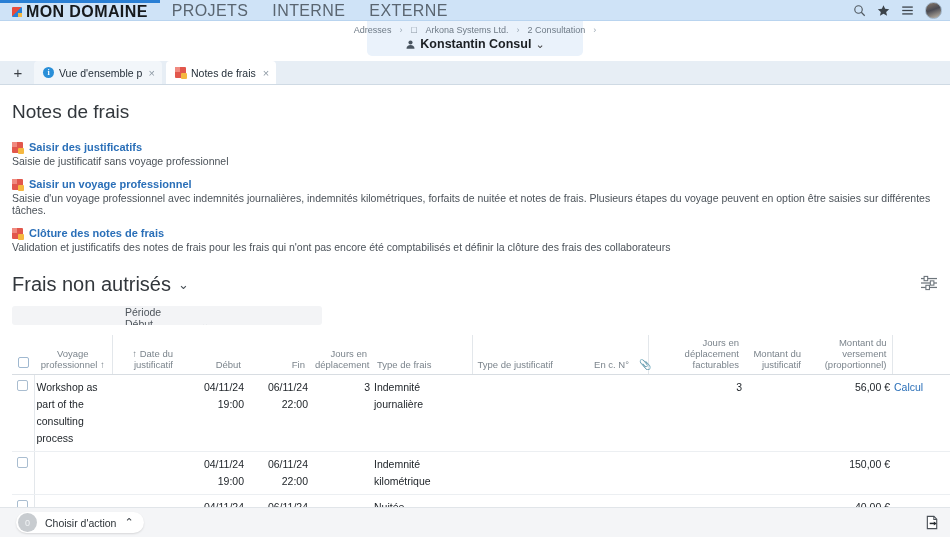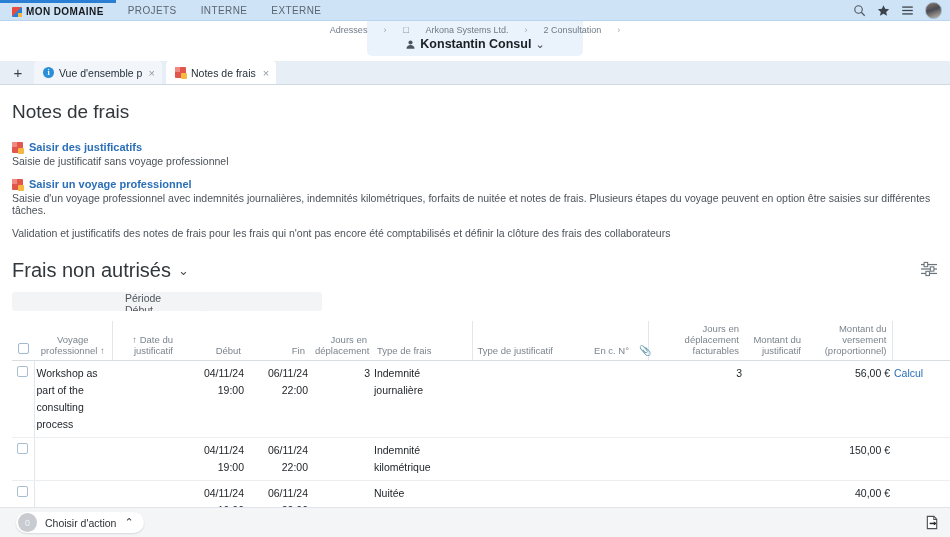--- a/index.html
+++ b/index.html
@@ -16,21 +16,21 @@
   
   .topbar {
     height: 21px;
     background: #cfe3f7;
     display: flex;
     align-items: center;
     position: relative;
     border-bottom: 1px solid #b9d4ef;
   }
   .tb-item {
-    font-size: 10px;
+    font-size: 16px;
     letter-spacing: .4px;
     color: #5a6570;
     padding: 0 12px;
     height: 21px;
     line-height: 21px;
     white-space: nowrap;
   }
   .tb-item.active {
     color: #16191c;
     font-weight: bold;
@@ -74,21 +74,21 @@
     position: absolute; left: 50%; transform: translateX(-50%);
     top: 0;
     width: 216px;
     background: #eaf2fb;
     border-radius: 0 0 5px 5px;
     padding: 4px 10px 5px;
     text-align: center;
   }
   .crumbs {
     font-size: 9px; color: #6f7b87; white-space: nowrap;
-    display: flex; align-items: center; justify-content: center; gap: 16px;
+    display: flex; align-items: center; justify-content: center; gap: 8px;
   }
   .crumbs .sep { color: #9aa7b3; }
   .crumbs .doc-ic { font-size: 8px; color: #8b97a3; }
   .crumbtitle {
     margin-top: 2px;
     font-size: 12.5px; font-weight: bold; color: #1b1f23;
     display: flex; align-items: center; justify-content: center; gap: 4px;
     white-space: nowrap;
   }
   .crumbtitle .chev { font-weight: normal; font-size: 11px; color: #444; }
@@ -318,20 +318,24 @@
 
     <div class="action-item">
       <div class="action-head">
         <span class="tile-ic"></span>
         <a class="action-link" href="#">Saisir un voyage professionnel</a>
       </div>
       <div class="action-desc">Saisie d'un voyage professionnel avec indemnités journalières, indemnités kilométriques, forfaits de nuitée et notes de frais. Plusieurs étapes du voyage peuvent en option être saisies sur différentes tâches.</div>
     </div>
 
     <div class="action-item">
+      <div class="action-head">
+        <span class="tile-ic"></span>
+        <a class="action-link" href="#">Clôture des notes de frais</a>
+      </div>
       <div class="action-desc">Validation et justificatifs des notes de frais pour les frais qui n'ont pas encore été comptabilisés et définir la clôture des frais des collaborateurs</div>
     </div>
 
   </div>
 
   <div class="sec-head">
     <span class="sec-title">Frais non autrisés</span>
     <span class="sec-chev">⌄</span>
     <span class="sliders-btn">
       <svg style="width:18px;height:16px" viewBox="0 0 20 18">

